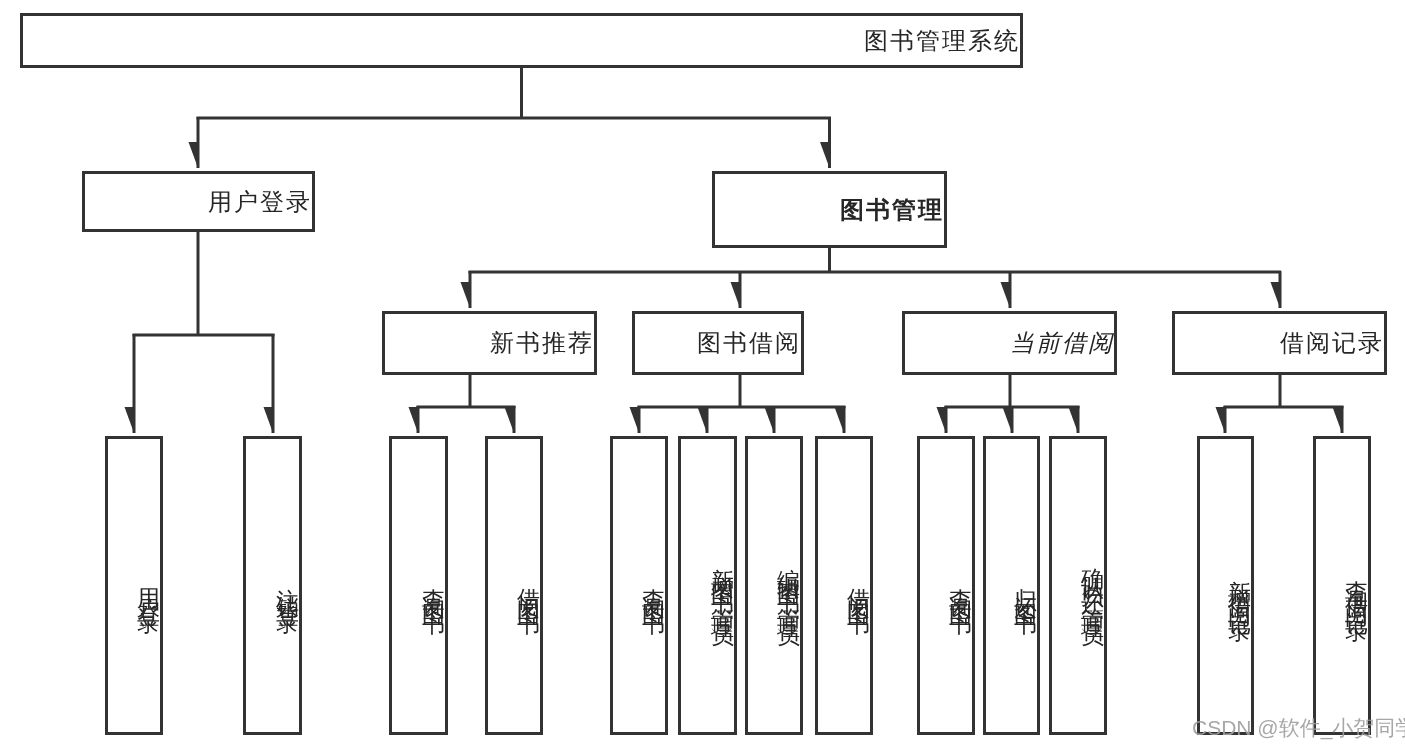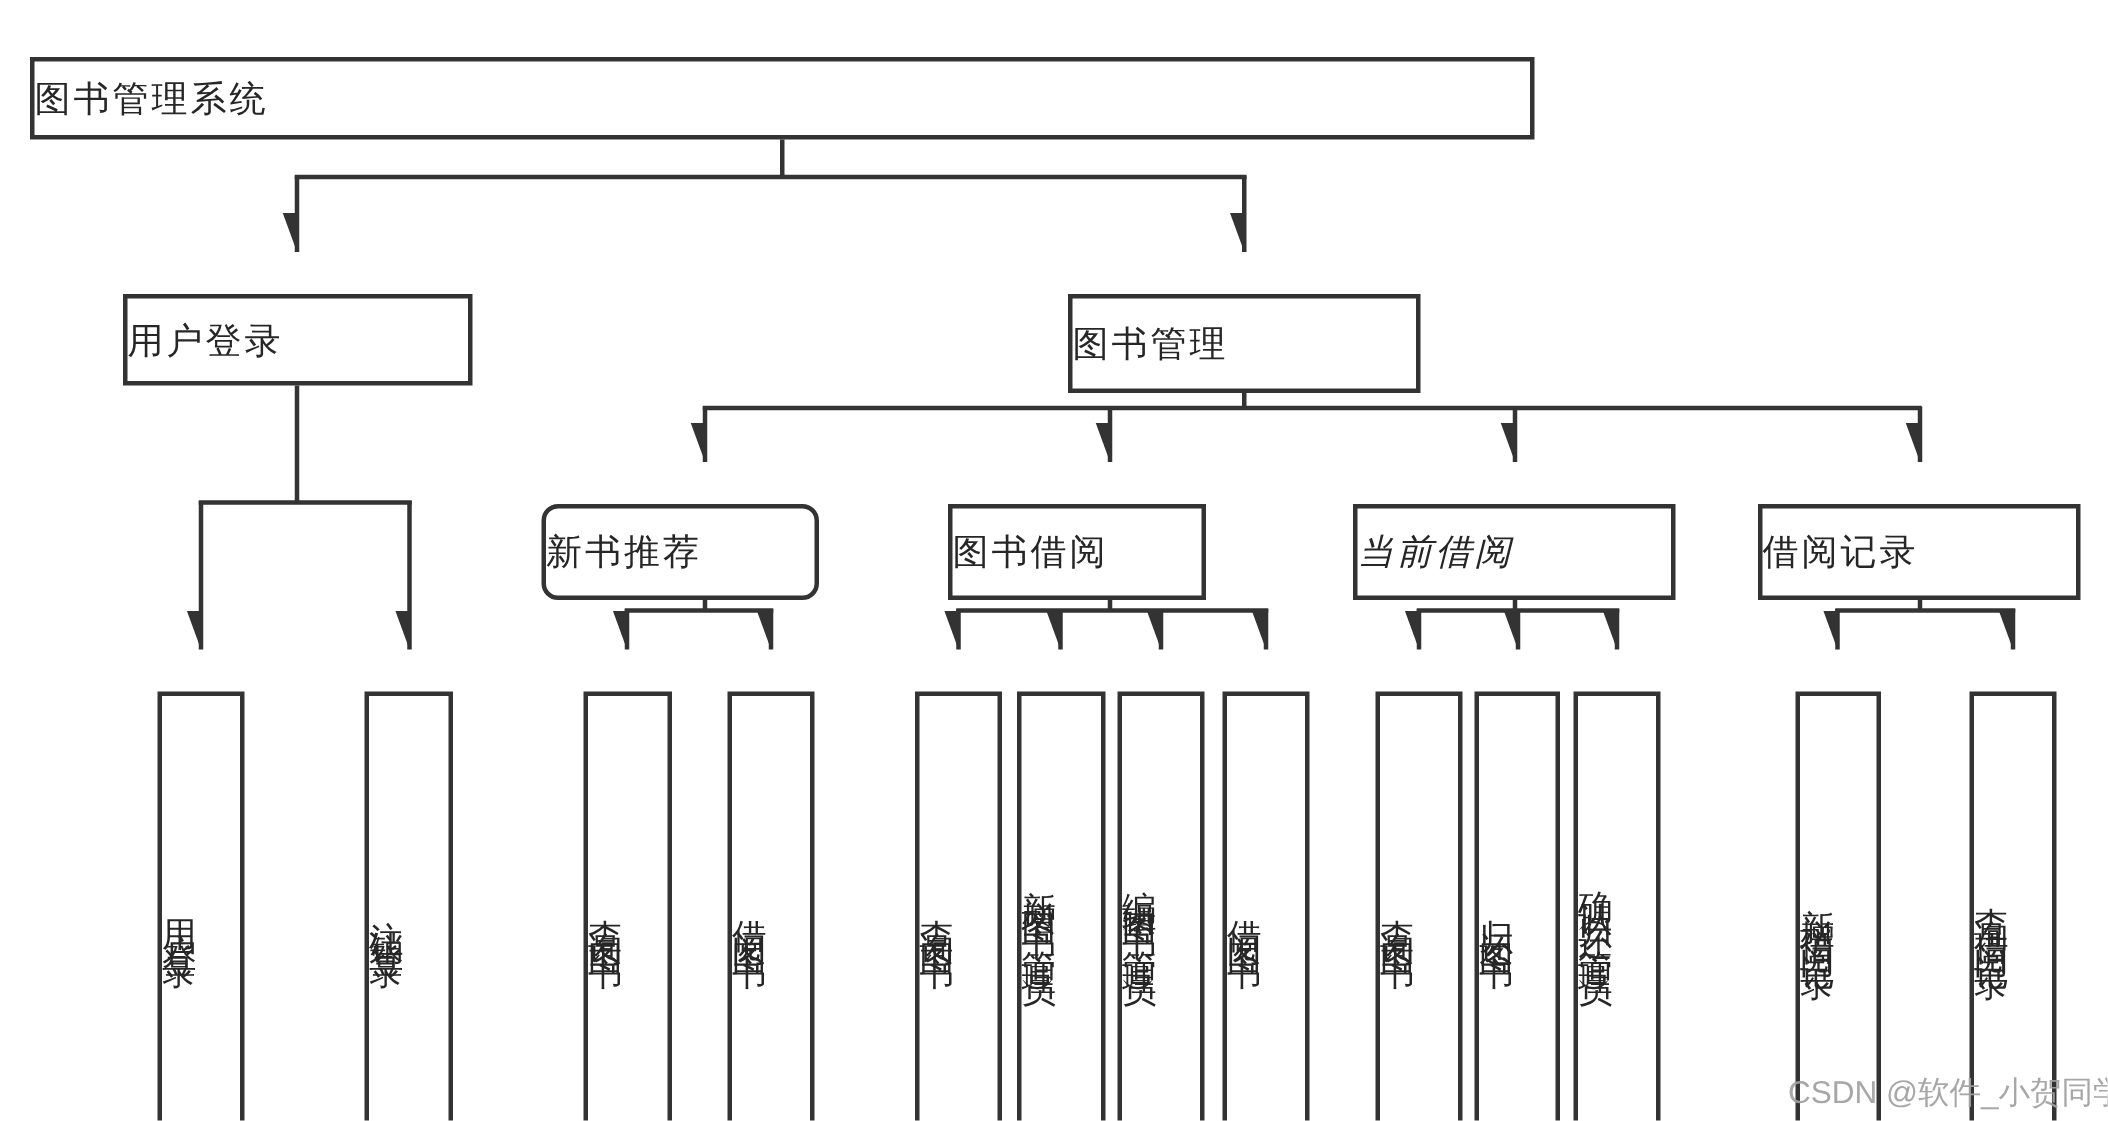--- a/index.html
+++ b/index.html
@@ -13,23 +13,22 @@
     width:1405px;height:747px;position:relative;overflow:hidden;
     background:var(--bg);
     font-family:"Liberation Sans", sans-serif;
   }
   svg.wires{position:absolute;left:0;top:0;z-index:0;}
   svg.wires polyline, svg.wires line{stroke:var(--line);stroke-width:3;fill:none;}
   svg.wires .head{fill:var(--line);stroke:none;}
   .box{
     position:absolute;box-sizing:border-box;z-index:1;
     border:3px solid var(--line);background:var(--bg);
-    display:flex;align-items:center;justify-content:flex-start;
+    display:flex;align-items:center;justify-content:flex-end;
     color:var(--text);
-    margin-top:25px;
   }
   .h-label{font-size:24px;letter-spacing:2px;white-space:nowrap;}
   .leaf .v-label{
     writing-mode:vertical-rl;text-orientation:mixed;
     font-size:23px;letter-spacing:8px;line-height:1;white-space:nowrap;
   }
   .watermark{
     position:absolute;z-index:5;left:1192px;top:714px;
     color:var(--wm);font-size:21px;white-space:nowrap;opacity:.92;
   }
@@ -99,25 +98,25 @@
   </g>
 </svg>
 
 <div class="box" style="left:20px;top:13px;width:1003px;height:55px;">
   <span class="h-label">图书管理系统</span>
 </div>
 
 <div class="box" style="left:82px;top:171px;width:233px;height:61px;">
   <span class="h-label">用户登录</span>
 </div>
-<div class="box" style="left:712px;top:171px;width:235px;height:66px;">
+<div class="box" style="left:712px;top:171px;width:235px;height:77px;font-weight:bold;">
   <span class="h-label">图书管理</span>
 </div>
 
-<div class="box" style="left:361px;top:311px;width:185px;height:64px;border-radius:11px;">
+<div class="box" style="left:382px;top:311px;width:215px;height:64px;">
   <span class="h-label">新书推荐</span>
 </div>
 <div class="box" style="left:632px;top:311px;width:172px;height:64px;">
   <span class="h-label">图书借阅</span>
 </div>
 <div class="box" style="left:902px;top:311px;width:215px;height:64px;font-style:italic;">
   <span class="h-label">当前借阅</span>
 </div>
 <div class="box" style="left:1172px;top:311px;width:215px;height:64px;">
   <span class="h-label">借阅记录</span>

